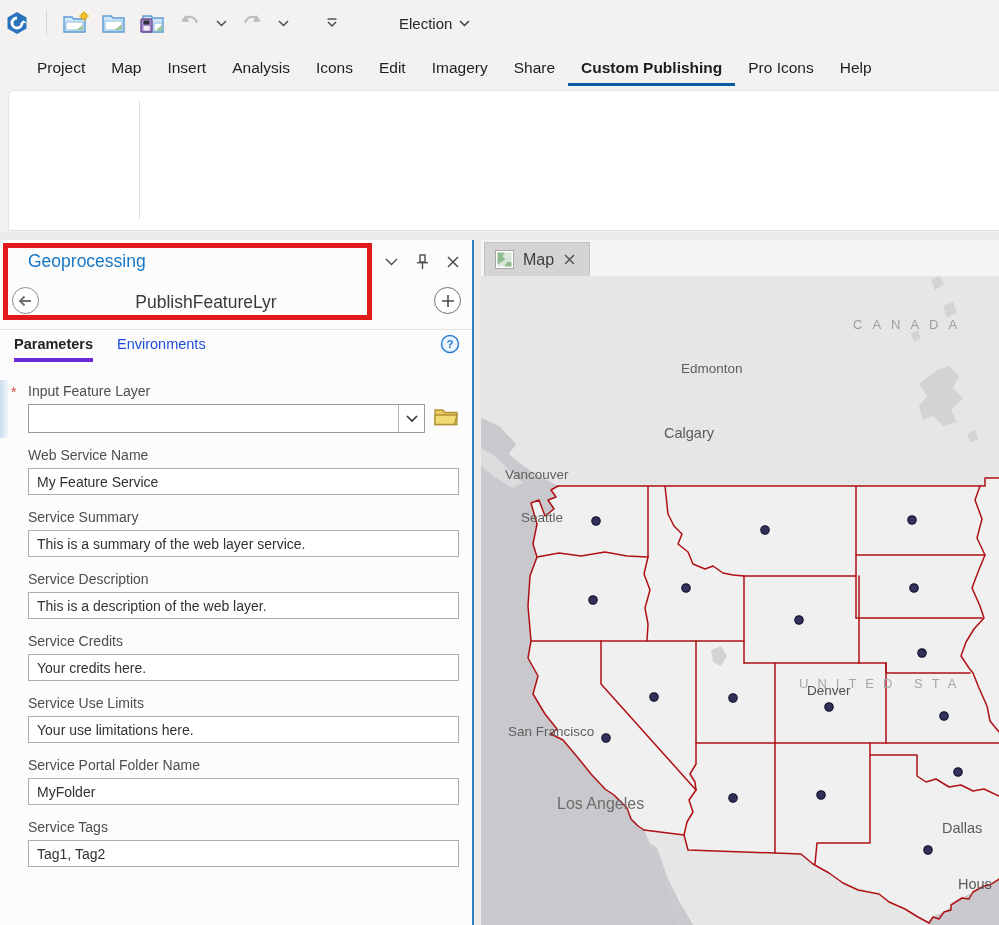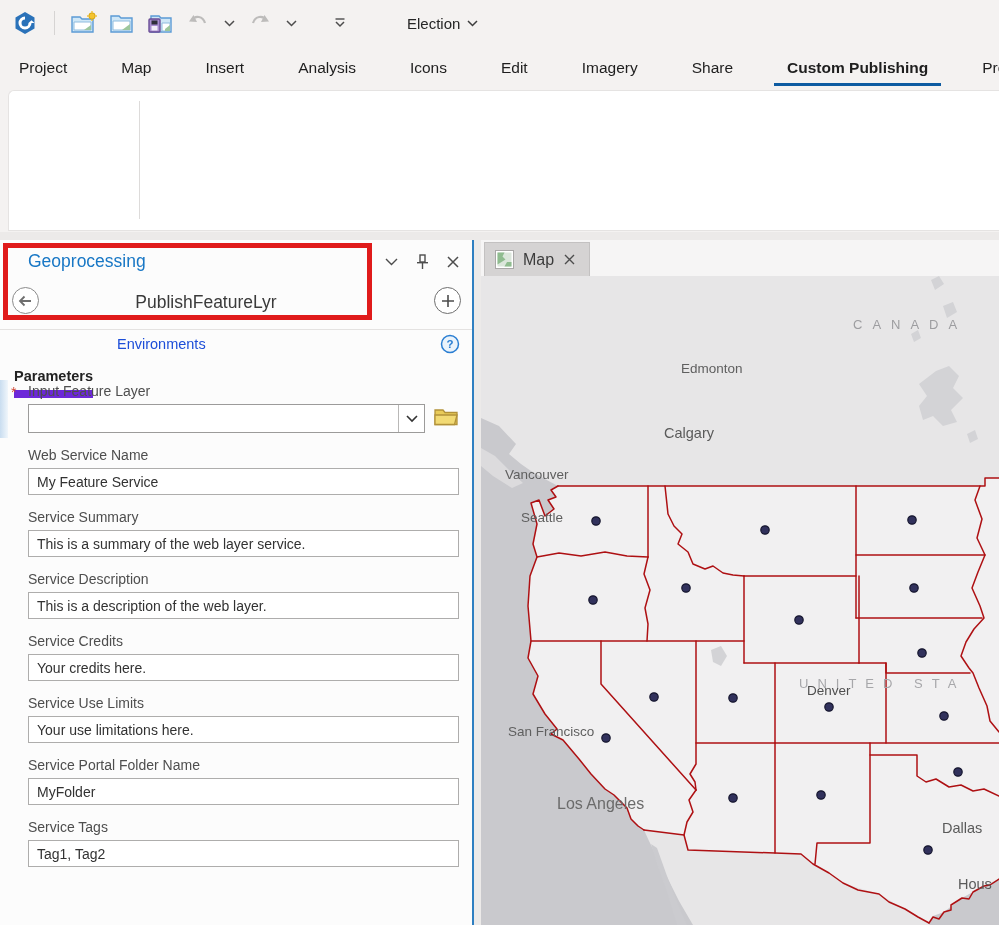--- a/index.html
+++ b/index.html
@@ -2,31 +2,31 @@
 <html><head>
 <meta charset="utf-8">
 <style>
   * { margin:0; padding:0; box-sizing:border-box; }
   html,body { width:999px; height:925px; overflow:hidden;
     font-family:"Liberation Sans", sans-serif; background:#f4f2f1; }
   .stage { position:relative; width:999px; height:925px; }
 
   
   .qat { position:absolute; left:0; top:0; width:999px; height:46px;
-    display:flex; align-items:center; gap:4px; padding-left:8px; }
+    display:flex; align-items:center; gap:4px; }
   .qat .sep { width:1px; height:24px; background:#d6d4d3; margin:0 8px; }
   .qat-btn { display:flex; align-items:center; justify-content:center;
     width:34px; height:34px; border-radius:3px; cursor:default; }
   .qat-small { width:20px; }
   .proj-name { display:flex; align-items:center; gap:7px; margin-left:46px;
     font-size:15px; color:#262626; }
 
   
   .ribbon-tabs { position:absolute; left:0; top:46px; width:999px; height:44px;
-    display:flex; align-items:center; padding-left:6px;gap:28px; }
+    display:flex; align-items:center; padding-left:24px; }
   .rtab { padding:9px 13px; font-size:15.5px; color:#1e1e1e; white-space:nowrap; }
   .rtab.active { font-weight:bold; border-bottom:3px solid #0d5ba1; padding-bottom:6px; }
 
   
   .ribbon-body { position:absolute; left:8px; top:90px; width:991px; height:141px;
     background:#ffffff; border:1px solid #e5e3e2; border-right:none;
     border-radius:6px 0 0 0; }
   .rgroup { position:absolute; left:0; top:0; width:130px; height:139px;
     display:flex; flex-direction:column; align-items:center; }
   .big-btn { margin-top:12px; width:116px; display:flex; flex-direction:column;
@@ -48,21 +48,21 @@
   .gp-toolrow { position:absolute; left:0; top:42px; width:100%; height:44px; }
   .circle-btn { position:absolute; width:27px; height:27px; border:1.6px solid #8b8b8b;
     border-radius:50%; background:#fff; display:flex; align-items:center; justify-content:center; }
   .tool-name { position:absolute; left:60px; right:120px; top:10px; text-align:center;
     font-size:17.5px; color:#3a3a3a; }
   .annotation-rect { position:absolute; left:3px; top:3px; width:369px; height:77px;
     border:5px solid; pointer-events:none; z-index:5; }
 
   .gp-tabs { position:absolute; left:14px; top:96px; display:flex; gap:24px; }
   .gp-tab { font-size:14.5px; color:#1d4ed8; padding-bottom:6px; }
-  .gp-tab.active { font-weight:bold; color:#222; border-bottom:8px solid #6d28d9;margin-top:32px; }
+  .gp-tab.active { font-weight:bold; color:#222; border-bottom:4px solid #6d28d9; }
   .help-btn { position:absolute; right:12px; top:94px; width:20px; height:20px; }
 
   .gp-form { position:absolute; left:0; top:128px; width:472px; bottom:0; }
   .req-strip { position:absolute; left:0; top:12px; width:8px; height:58px;
     background:linear-gradient(to right,#c9ddf0,#f0f6fb); }
   .fblock { position:relative; margin:0 13px 14px 28px; }
   .fblock .flabel { display:block; font-size:14px; color:#4e4e4e; margin-bottom:5px; }
   .req-star { position:absolute; left:-17px; top:1px; color:#d14836; font-size:14px; }
   .txt-input { width:431px; height:27px; border:1px solid #aeadac; background:#fff;
     font-size:14px; color:#323232; padding:0 8px; font-family:"Liberation Sans",sans-serif; }

